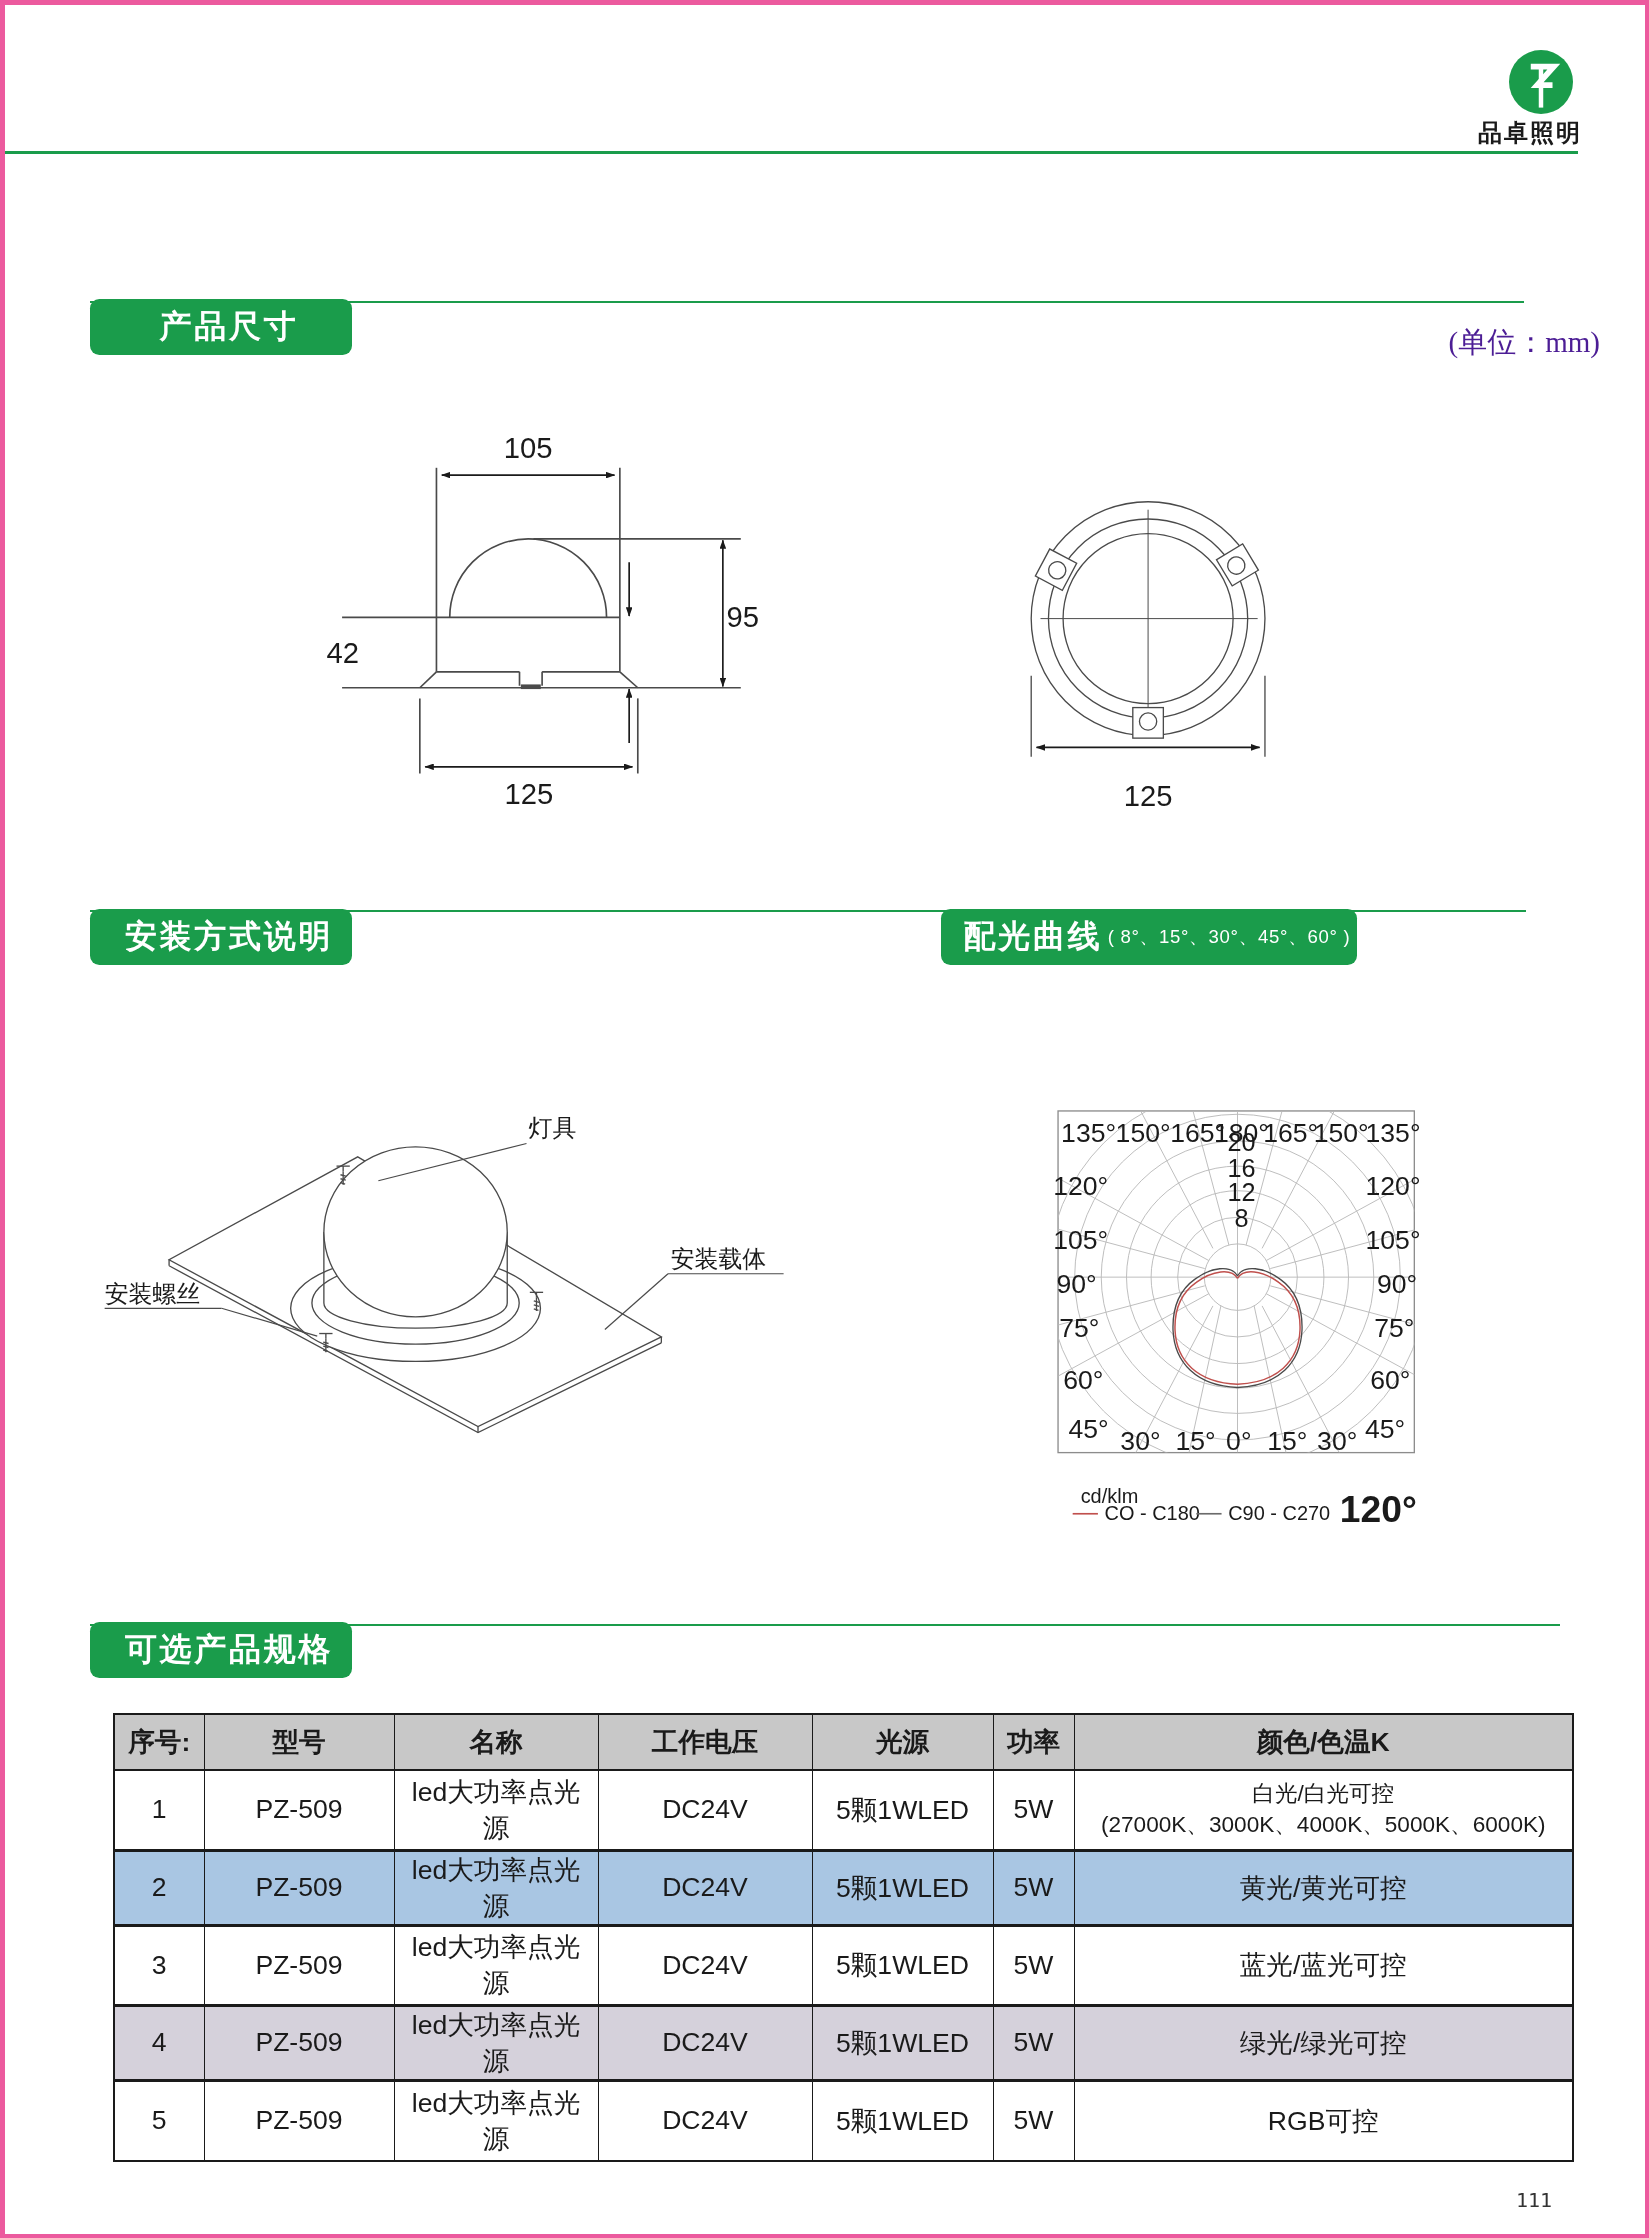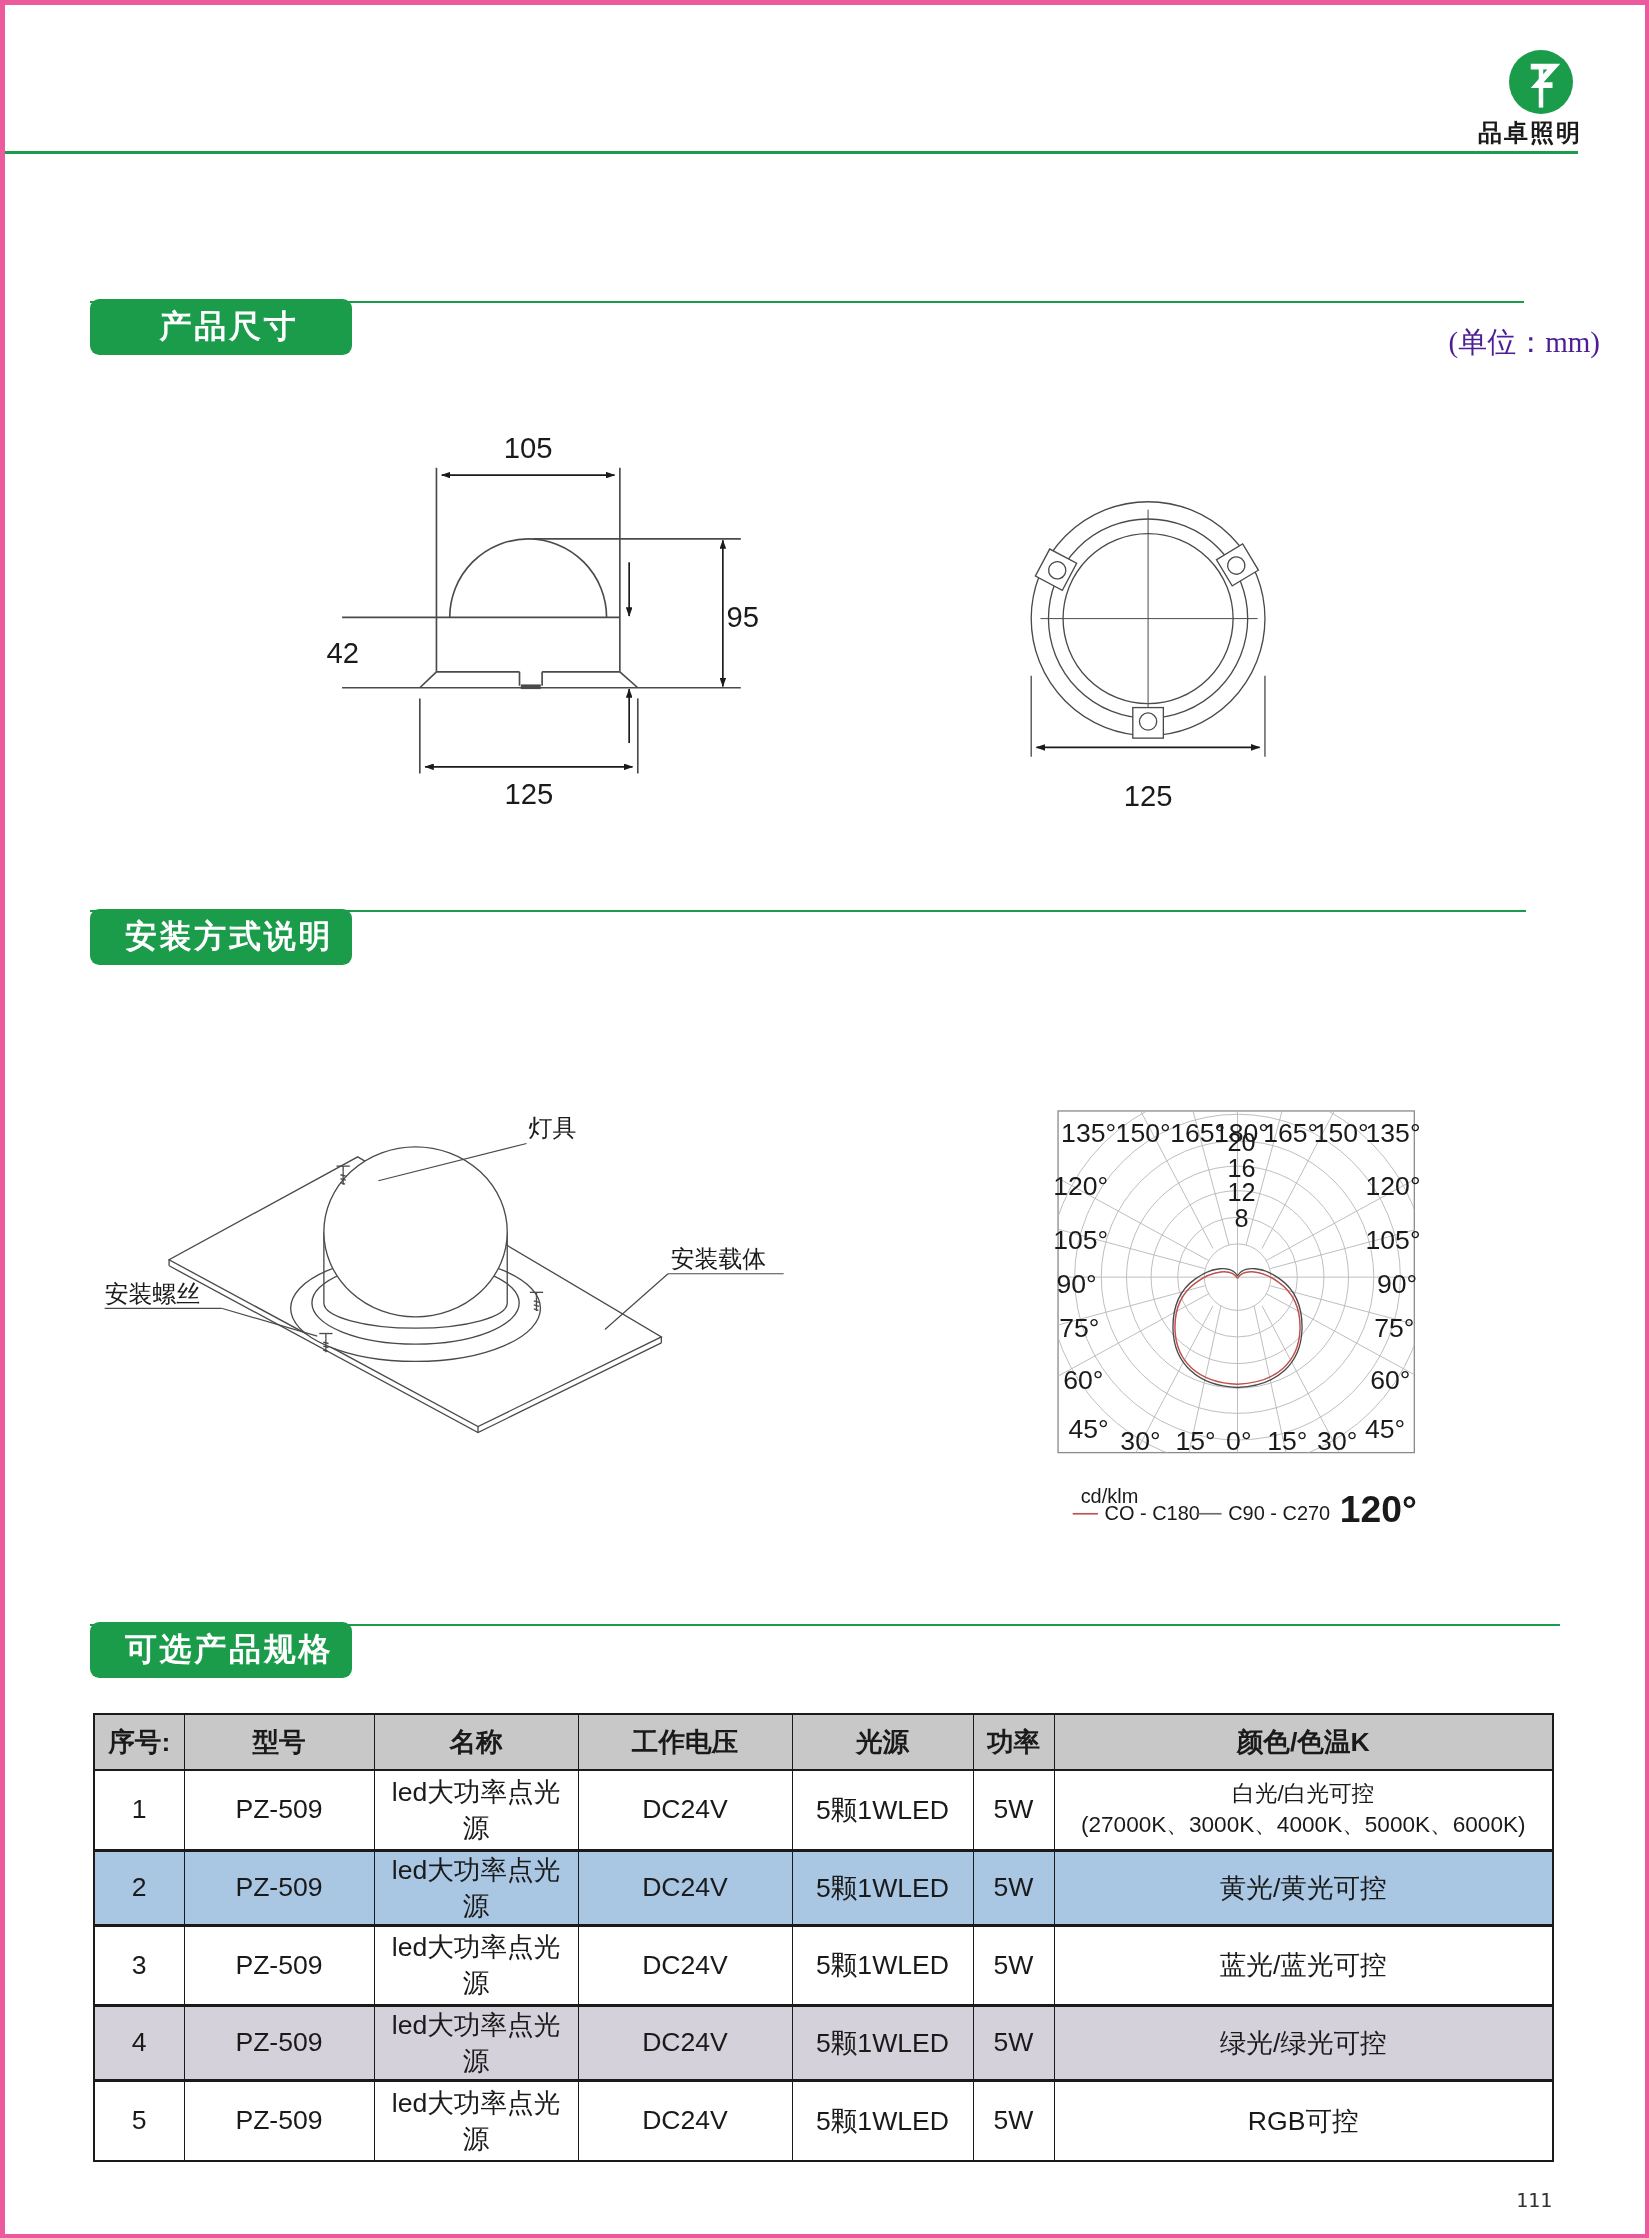--- a/index.html
+++ b/index.html
@@ -17,21 +17,21 @@
   .tab{position:absolute;height:56px;background:#1a9c4b;border-radius:9.3px;color:#fff;
        display:flex;align-items:center;justify-content:center;z-index:2;box-sizing:border-box;padding-left:16px;}
   .tab .t{font-size:32px;font-weight:bold;letter-spacing:2.7px;}
   .tab .sub{font-size:18.6px;font-weight:normal;margin-left:5.3px;letter-spacing:0.7px;}
   .unit-note{position:absolute;left:1316px;top:318px;width:279px;text-align:right;
              font-family:"Liberation Serif",serif;font-size:29px;color:#4c1d95;}
   svg text{font-family:"Liberation Sans",sans-serif;fill:#1a1a1a;}
   .dimtxt{font-size:44px;}
   .lbltxt{font-size:36px;}
   
-  .spec-table-wrap{position:absolute;left:88px;top:1708px;width:1288px;}
+  .spec-table-wrap{position:absolute;left:108px;top:1708px;width:1288px;}
   table.spec{border-collapse:collapse;table-layout:fixed;width:1460px;
              border:2.7px solid #1a1a1a;font-size:26.6px;}
   table.spec th,table.spec td{border:1.3px solid #1a1a1a;text-align:center;vertical-align:middle;
              padding:0 4px;overflow:hidden;}
   table.spec thead tr{height:56px;background:#c8c8c8;}
   table.spec th{font-weight:bold;border-bottom:2.7px solid #1a1a1a;}
   tr.r1{height:80px;} tr.r2{height:53px;background:#a9c6e3;border-top:3.3px solid #1a1a1a;border-bottom:3.3px solid #1a1a1a;}
   tr.r3{height:80px;} tr.r4{height:57px;background:#d5d1db;border-top:3.3px solid #1a1a1a;border-bottom:3.3px solid #1a1a1a;}
   tr.r5{height:81px;}
   .cell-2line{font-size:22.6px;line-height:1.35;}
@@ -140,20 +140,24 @@
       <line x1="104" y1="370" x2="104" y2="492"></line>
       <line x1="456" y1="370" x2="456" y2="492"></line>
     </g>
     <line x1="112" y1="478" x2="448" y2="478" stroke="#1a1a1a" stroke-width="2.5" marker-start="url(#ar2S)" marker-end="url(#ar2)"></line>
     <text class="dimtxt" x="280" y="566" text-anchor="middle">125</text>
   </svg>
 
   <div class="sec-line" style="left:85px;top:905px;width:1436px;"></div>
   <div class="tab" style="left:85px;top:904px;width:262px;">
     <span class="t">安装方式说明</span>
+  </div>
+  <div class="tab" style="left:936px;top:904px;width:416px;">
+    <span class="t">配光曲线</span>
+    <span class="sub">( 8°、15°、30°、45°、60° )</span>
   </div>
 
   <svg class="abs" style="left:93px;top:1064px;" width="764" height="452" viewBox="0 0 1150 680">
     <g stroke="#4a4a4a" stroke-width="2" fill="none">
 
       <polygon points="391,132 848,403 572,538 107,287" fill="#fff"></polygon>
       <polyline points="107,296 572,547 848,412"></polyline>
       <line x1="107" y1="287" x2="107" y2="296"></line>
       <line x1="572" y1="538" x2="572" y2="547"></line>
       <line x1="848" y1="403" x2="848" y2="412"></line>

